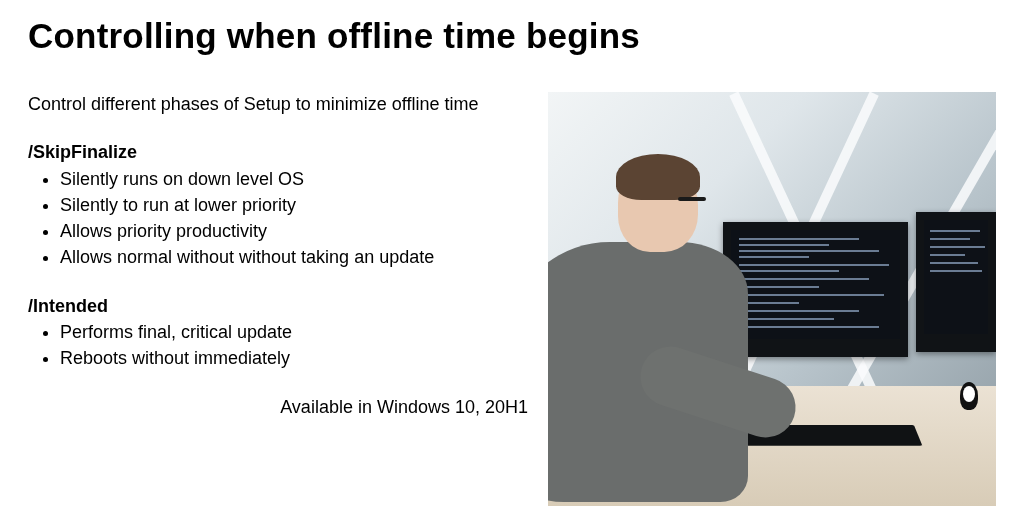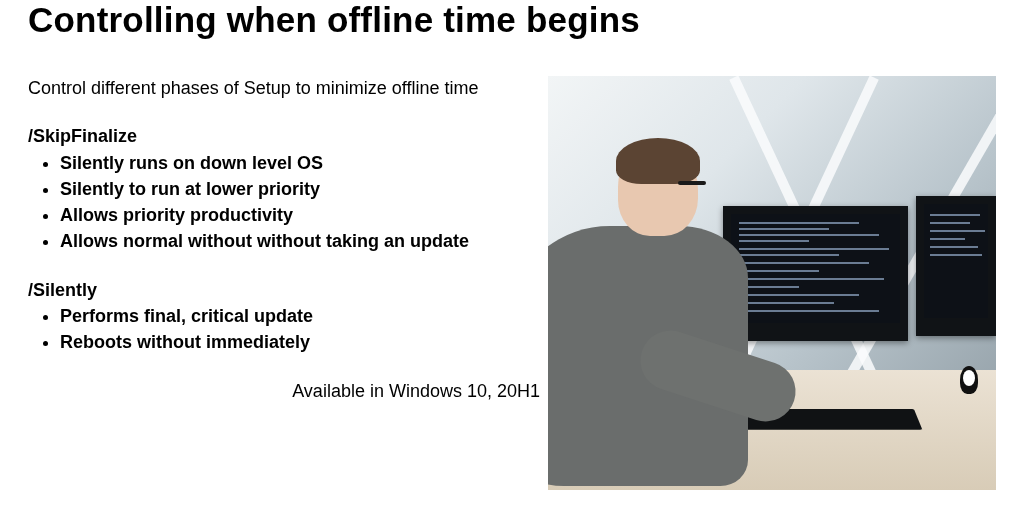--- a/index.html
+++ b/index.html
@@ -6,55 +6,54 @@
   body {
     width: 1024px;
     height: 517px;
     font-family: "Segoe UI", -apple-system, BlinkMacSystemFont, sans-serif;
     background: #ffffff;
     color: #000000;
     position: relative;
     overflow: hidden;
   }
   .slide {
-    padding: 0 28px 20px 28px;
+    padding: 16px 28px 20px 28px;
     display: flex;
     flex-direction: column;
     height: 100%;
   }
   .title {
     font-size: 35px;
     font-weight: 600;
     color: #000000;
     margin-bottom: 36px;
     letter-spacing: 0.2px;
   }
   .content-row {
     display: flex;
     flex: 1;
-    gap: 8px;
+    gap: 20px;
   }
   .text-col {
     flex: 1;
     font-size: 18px;
     line-height: 1.35;
   }
   .intro {
     margin-bottom: 24px;
   }
   .section-heading {
     font-weight: 700;
     margin-bottom: 2px;
     margin-top: 20px;
   }
   ul.bullets {
     list-style: disc;
     padding-left: 32px;
     margin-bottom: 24px;
-    font-weight: bold;
   }
   ul.bullets li {
     margin-bottom: 2px;
   }
   .availability {
     margin-top: 4px;
     text-align: right;
   }
   .image-col {
     width: 448px;
@@ -96,21 +95,21 @@
       <p class="intro">Control different phases of Setup to minimize offline time</p>
 
       <p class="section-heading">/SkipFinalize</p>
       <ul class="bullets">
         <li>Silently runs on down level OS</li>
         <li>Silently to run at lower priority</li>
         <li>Allows priority productivity</li>
         <li>Allows normal without without taking an update</li>
       </ul>
 
-      <p class="section-heading">/Silently</p>
+      <p class="section-heading">/Intended</p>
       <ul class="bullets">
         <li>Performs final, critical update</li>
         <li>Reboots without immediately</li>
       </ul>
 
       <p class="availability">Available in Windows 10, 20H1</p>
     </div>
 
     <div class="image-col" aria-label="Person in a grey sweater and glasses working at a desk with dual monitors showing code, in a modern office with angled glass-and-steel window structure">
       <div class="win-struct">

